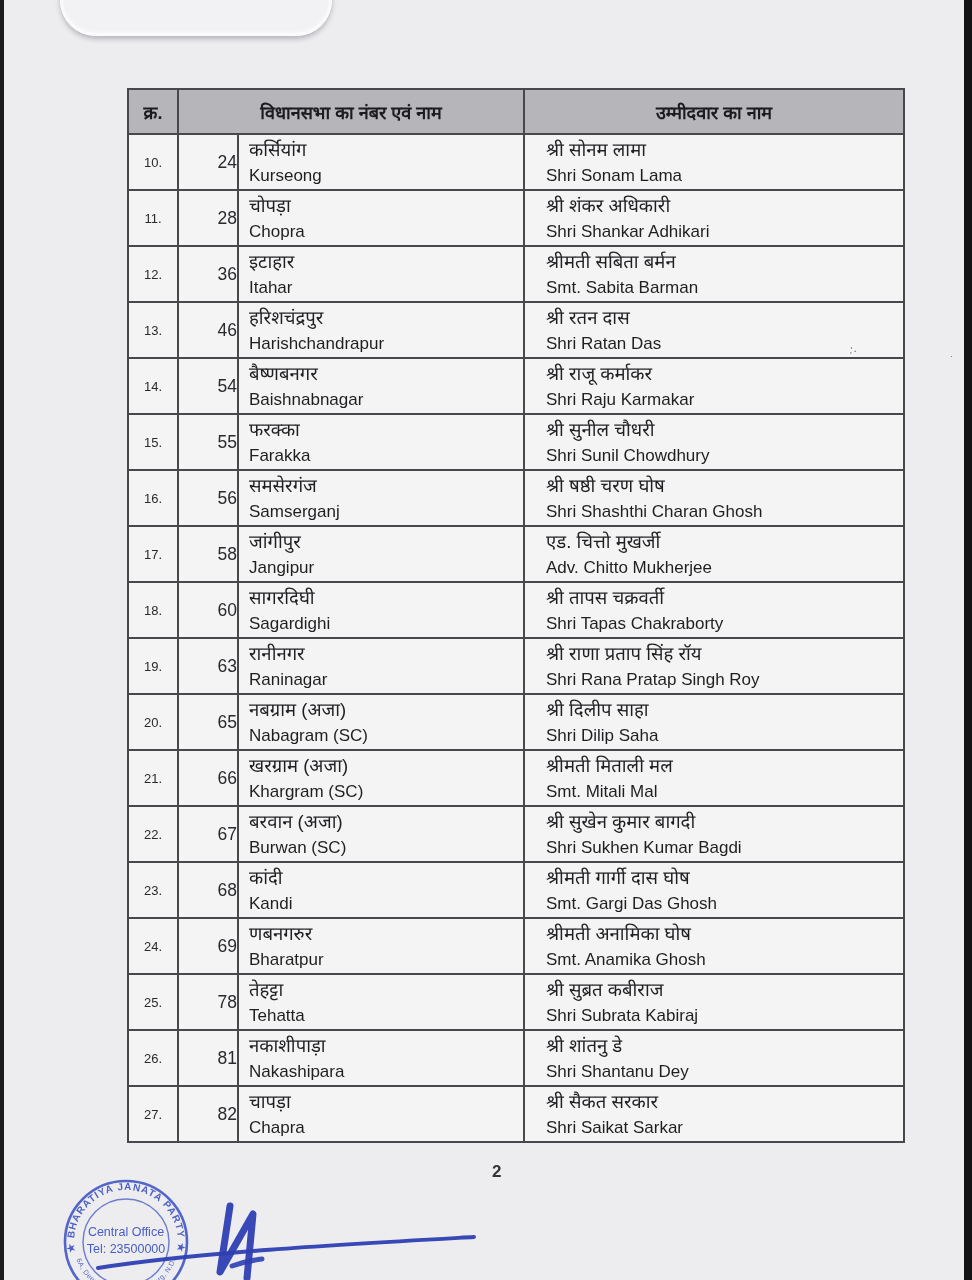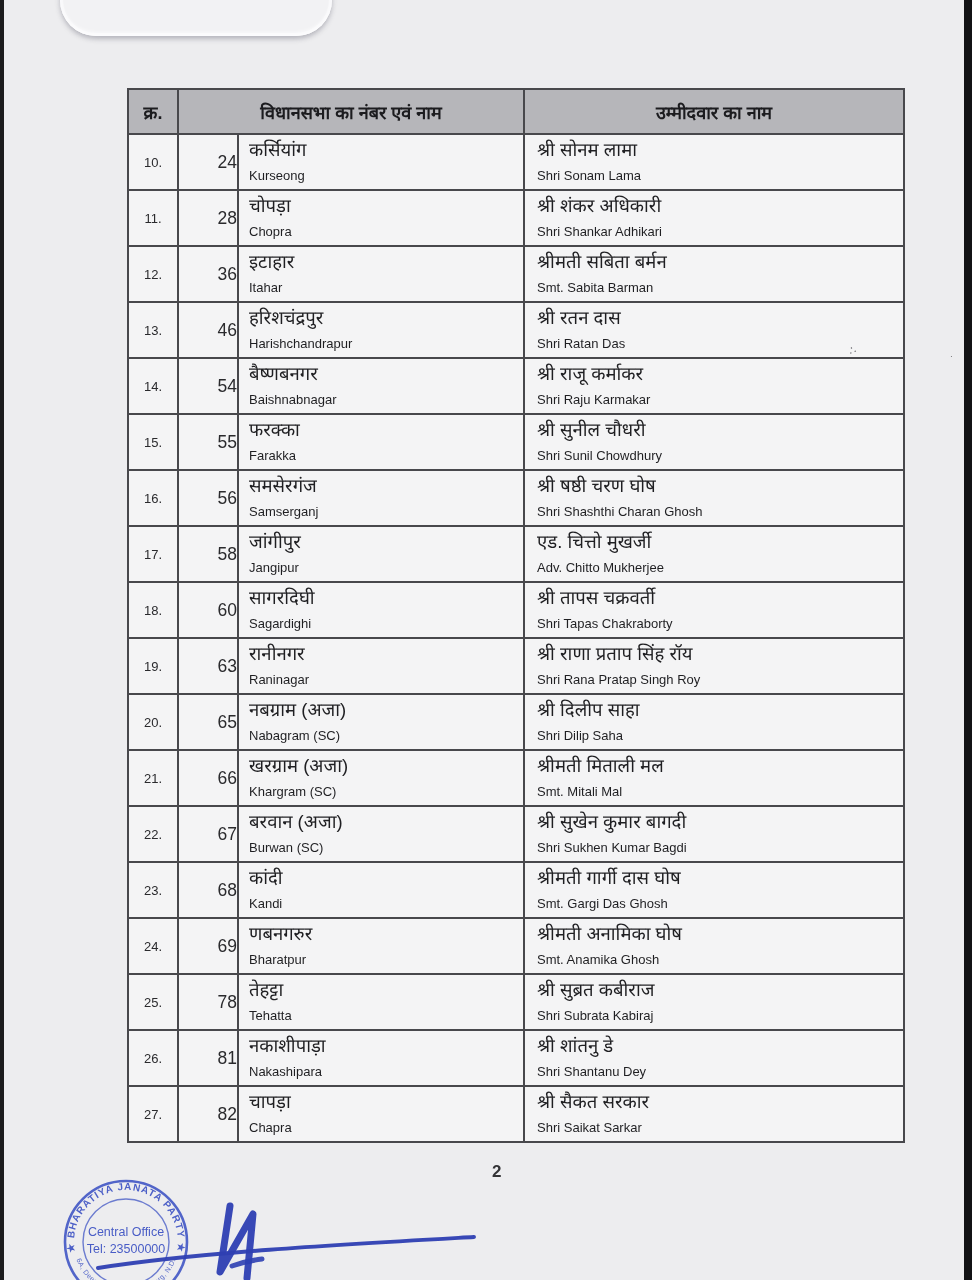--- a/index.html
+++ b/index.html
@@ -36,23 +36,23 @@
     height:45px;
     font-size:18px;
     font-weight:bold;
     text-align:center;
     color:#1c1c1f;
   }
   table.cand td { height:56px; vertical-align:middle; }
   td.c-serial { text-align:center; font-size:13px; color:#2a2a2d; }
   td.c-num    { text-align:right; font-size:17.5px; color:#2a2a2d; }
   td.c-name   { padding-left:10px;border-radius:18px; }
-  td.c-cand   { padding-left:12px; }
+  td.c-cand   { padding-left:21px; }
   .hi { font-size:18.5px; line-height:27px; white-space:nowrap; }
-  .en { font-size:13px;   line-height:26px; white-space:nowrap; }
+  .en { font-size:17px;   line-height:26px; white-space:nowrap; }
   tr.bold-cand td.c-cand .hi,
   tr.bold-cand td.c-cand .en { font-weight:normal; }
   
   .page-num {
     position:absolute; left:492px; top:1162px;
     font-size:17px; font-weight:bold; color:#333336;
   }
   
   .stamp-svg     { position:absolute; left:58px; top:1174px; }
   .signature-svg { position:absolute; left:80px; top:1188px; }

